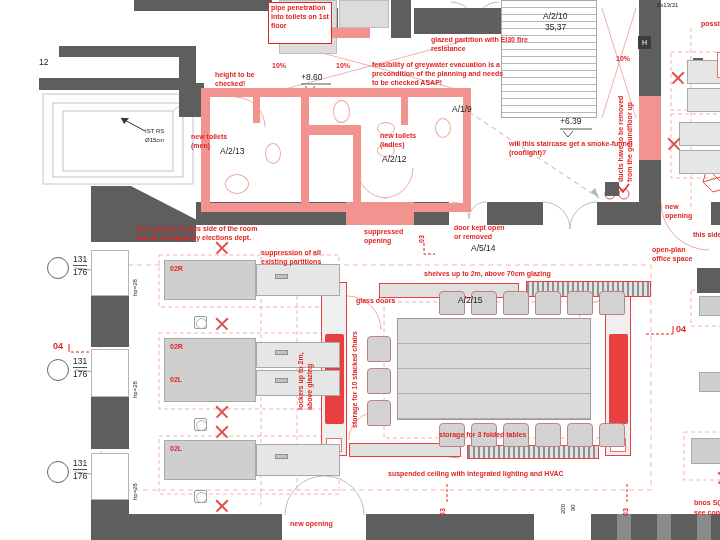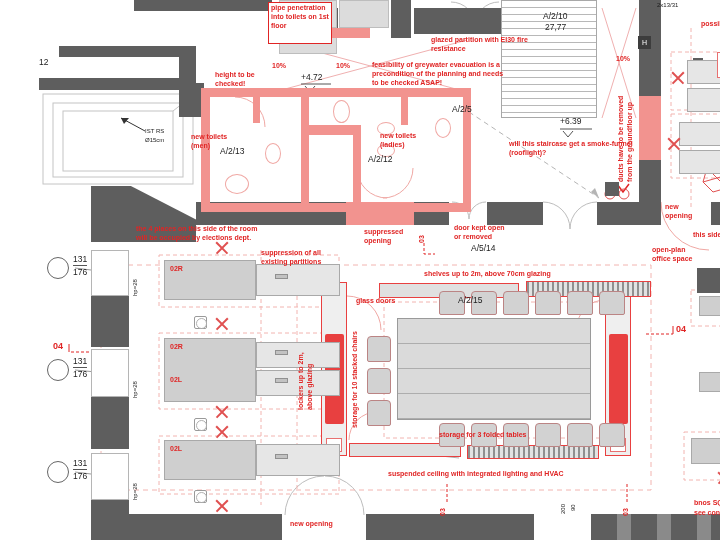--- a/index.html
+++ b/index.html
@@ -285,42 +285,42 @@
   <div class="cx" style="left:686px;top:356px"></div>
   <div class="dk" style="left:652px;top:438px;width:68px;height:26px"></div>
   <div class="cx" style="left:678px;top:470px"></div>
   <div class="rx" style="left:678px;top:52px;width:30px;height:26px"></div>
 
   <div style="left:229px;top:2px;width:64px;height:42px;border:1px solid var(--red);background:#fff;padding:1px 2px">
     <div class="lblw" style="position:static">pipe penetration into toilets on 1st floor</div>
   </div>
   <div class="lblw" style="left:392px;top:36px;width:110px">glazed partition with EI30 fire resistance</div>
   <div class="blk" style="left:504px;top:12px">A/2/10</div>
-  <div class="blk" style="left:506px;top:23px">27,77</div>
+  <div class="blk" style="left:506px;top:23px">35,37</div>
   <div class="blk sm" style="left:618px;top:2px">2x13/31</div>
   <div class="lbl" style="left:662px;top:20px">possible partition</div>
   <div class="lblw" style="left:176px;top:71px;width:52px">height to be checked!</div>
   <div class="lbl" style="left:233px;top:62px">10%</div>
   <div class="lbl" style="left:297px;top:62px">10%</div>
   <div class="lbl" style="left:577px;top:55px">10%</div>
-  <div class="blk" style="left:262px;top:73px">+4.72</div>
+  <div class="blk" style="left:262px;top:73px">+8.60</div>
   <div class="lblw" style="left:333px;top:61px;width:132px">feasibility of greywater evacuation is a precondition of the planning and needs to be checked ASAP!</div>
-  <div class="blk" style="left:413px;top:105px">A/2/5</div>
+  <div class="blk" style="left:413px;top:105px">A/1/9</div>
   <div class="blk" style="left:521px;top:117px">+6.39</div>
   <div class="lblw" style="left:470px;top:140px;width:125px">will this staircase get a smoke-funnel (rooflight)?</div>
   <div class="vert" style="left:578px;top:182px">
     <span class="lbl" style="position:static;display:block">ducts have to be removed</span>
     <span class="lbl" style="position:static;display:block">from the groundfloor up</span>
   </div>
   <div class="blk sm" style="left:106px;top:128px">IST RS</div>
   <div class="blk sm" style="left:106px;top:137px">Ø15cm</div>
   <div class="lblw" style="left:152px;top:133px;width:44px">new toilets (men)</div>
   <div class="blk" style="left:181px;top:147px">A/2/13</div>
   <div class="lblw" style="left:341px;top:132px;width:46px">new toilets (ladies)</div>
-  <div class="blk" style="left:329px;top:155px">A/2/12</div>
+  <div class="blk" style="left:343px;top:155px">A/2/12</div>
   <div class="lblw" style="left:325px;top:228px;width:46px">suppressed opening</div>
   <div class="vert lbl" style="left:379px;top:243px">03</div>
   <div class="lblw" style="left:415px;top:224px;width:58px">door kept open or removed</div>
   <div class="blk" style="left:432px;top:244px">A/5/14</div>
   <div class="lblw" style="left:626px;top:203px;width:32px">new opening</div>
   <div class="lbl" style="left:654px;top:231px">this side occupied by</div>
   <div class="lblw" style="left:613px;top:246px;width:48px">open-plan office space</div>
   <div class="lblw" style="left:97px;top:225px;width:128px">the 4 places on this side of the room will be occupied by elections dept.</div>
   <div class="lblw" style="left:222px;top:249px;width:75px">suppression of all existing partitions</div>
   <div class="lbl" style="left:385px;top:270px">shelves up to 2m, above 70cm glazing</div>

